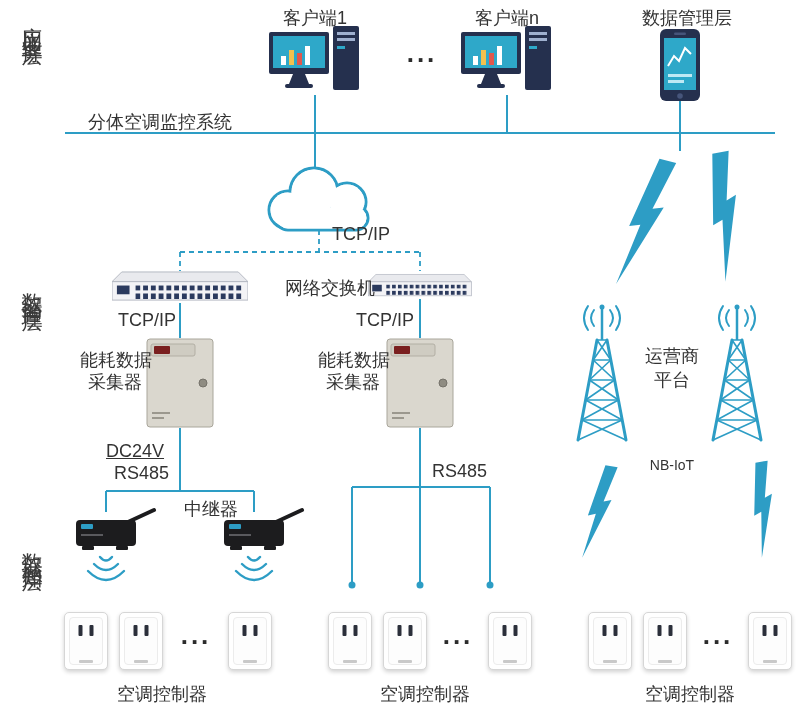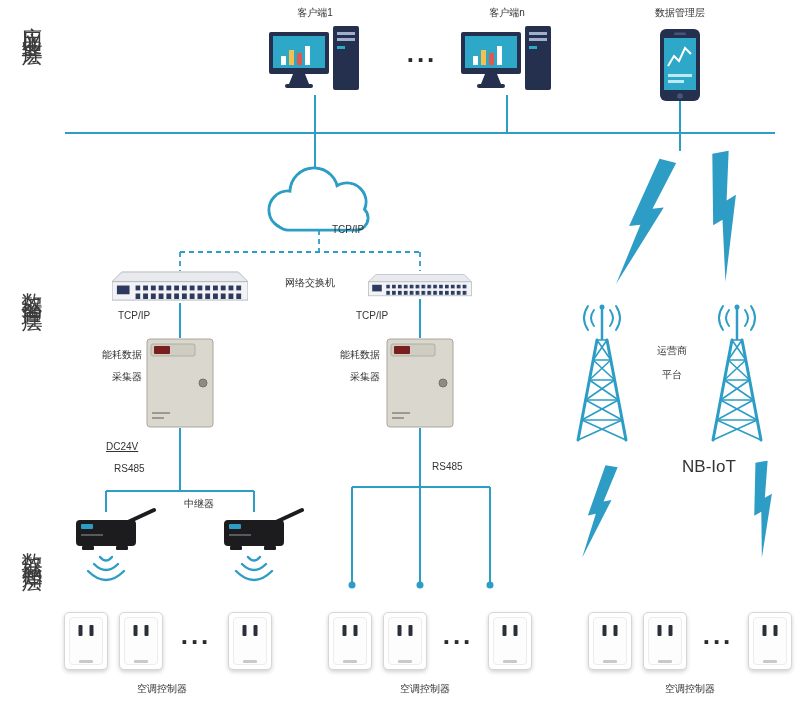--- a/index.html
+++ b/index.html
@@ -1,21 +1,21 @@
 <!DOCTYPE html>
 <html><head>
 <meta charset="utf-8">
 <style>
   html,body { margin:0; padding:0; background:#ffffff; }
   .canvas {
     position:relative; width:800px; height:704px; background:#ffffff;
     font-family:"Liberation Sans", sans-serif; color:#333; overflow:hidden;
   }
   .abs { position:absolute; }
-  .lbl { position:absolute; font-size:10px; color:#333; white-space:nowrap; }
+  .lbl { position:absolute; font-size:18px; color:#333; white-space:nowrap; }
   .lbl.center { text-align:center; }
   .vlabel {
     position:absolute; writing-mode:vertical-rl; font-size:21px;
     letter-spacing:5px; color:#3a3a3a; font-weight:500;
   }
   .dots {
     position:absolute; font-size:26px; font-weight:700; color:#2b2b2b;
     letter-spacing:3px; text-align:center;
   }
   .icon { position:absolute; }
@@ -168,20 +168,21 @@
       <rect x="2" y="1" width="40" height="72" rx="6" fill="#25304e"></rect>
       <rect x="6" y="10" width="32" height="52" fill="#2ea8c9"></rect>
       <rect x="16" y="4.5" width="12" height="2.5" rx="1.2" fill="#46557b"></rect>
       <circle cx="22" cy="68" r="2.8" fill="#46557b"></circle>
       <polyline points="10,38 16,28 21,33 27,20 33,26" stroke="#ffffff" stroke-width="2" fill="none"></polyline>
       <rect x="10" y="46" width="24" height="3" fill="#bfe9f4"></rect>
       <rect x="10" y="52" width="16" height="3" fill="#bfe9f4"></rect>
     </svg>
   </div>
 
+  <div class="lbl" style="left:88px;top:110px;">分体空调监控系统</div>
 
   <div class="icon" style="left:252px;top:154px;width:134px;height:88px;">
     <svg viewBox="0 0 134 88">
       <g stroke="#2d9dc5" stroke-width="3" fill="#ffffff">
         <circle cx="36" cy="56" r="19"></circle>
         <circle cx="62" cy="38" r="24"></circle>
         <circle cx="95" cy="48" r="19"></circle>
         <rect x="24" y="52" width="92" height="24" rx="12"></rect>
       </g>
       <g fill="#ffffff" stroke="none">
@@ -275,21 +276,21 @@
       <rect x="2" y="14" width="60" height="26" rx="4" fill="#1c1c1e"></rect>
       <rect x="7" y="18" width="12" height="5" rx="1" fill="#2d9dc5"></rect>
       <rect x="7" y="28" width="22" height="2" fill="#5a5a5e"></rect>
       <rect x="8" y="40" width="12" height="4" rx="1" fill="#1c1c1e"></rect>
       <rect x="42" y="40" width="12" height="4" rx="1" fill="#1c1c1e"></rect>
     </svg>
   </div>
 
   <div class="lbl center" style="left:639px;top:344px;width:66px;">运营商</div>
   <div class="lbl center" style="left:639px;top:368px;width:66px;">平台</div>
-  <div class="lbl center" style="left:676px;top:457px;width:66px;font-size:17px;">NB-IoT</div>
+  <div class="lbl center" style="left:639px;top:457px;width:66px;font-size:14px;">NB-IoT</div>
 
   <div class="socket" style="left:64px;top:612px;">
     <div class="plate"></div>
     <div class="slots">
         <div class="slot"></div>
         <div class="slot"></div>
       </div>
     <div class="brand"></div>
   </div>
   <div class="socket" style="left:119px;top:612px;">

